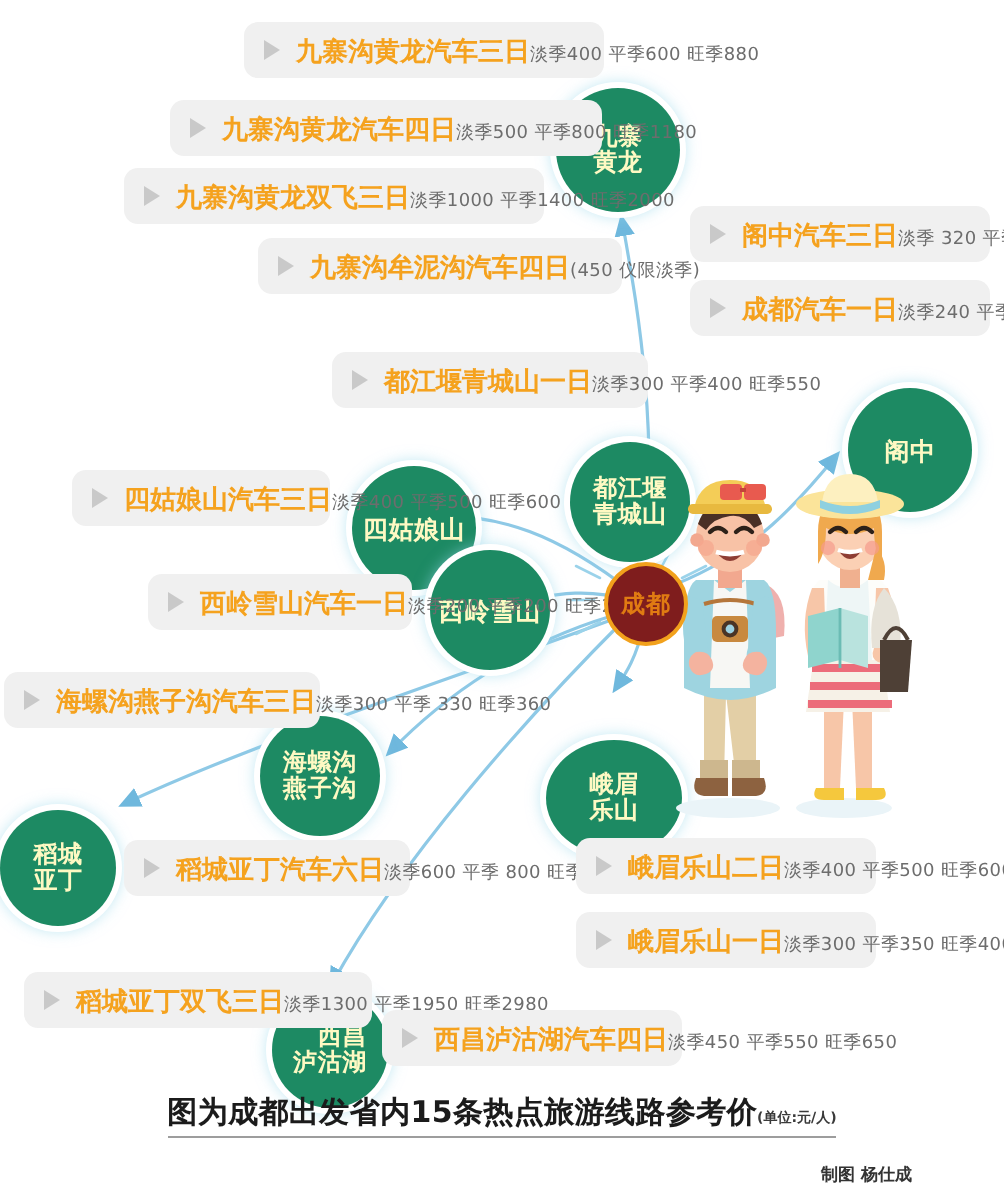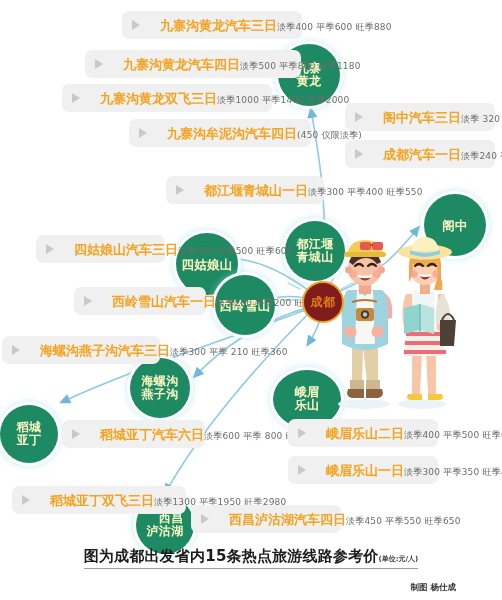--- a/index.html
+++ b/index.html
@@ -17,21 +17,21 @@
 
   
   .card{
     position:absolute;
     background:#f0f0f0;
     border-radius:7px;
     padding:4px 26px 5px 10px;
     box-sizing:border-box;
     display:flex;
     align-items:center;
-    gap:19px;
+    gap:7px;
     white-space:nowrap;
   }
   .card .tri{
     width:0;height:0;
     border-left:8px solid #c9c9c9;
     border-top:5.5px solid transparent;
     border-bottom:5.5px solid transparent;
     flex:0 0 auto;
     margin-right:1px;
   }
@@ -227,21 +227,21 @@
       <div class="card center" style="left: 36px; top: 235px; width: 129px;">
         <span class="tri"></span>
         <span class="txt"><span class="title">四姑娘山汽车三日</span><span class="sub">淡季400  平季500  旺季600</span></span>
       </div>
       <div class="card center" style="left: 74px; top: 287px; width: 132px;">
         <span class="tri"></span>
         <span class="txt"><span class="title">西岭雪山汽车一日</span><span class="sub">淡季200  平季200  旺季220</span></span>
       </div>
       <div class="card center" style="left: 2px; top: 336px; width: 158px;">
         <span class="tri"></span>
-        <span class="txt"><span class="title">海螺沟燕子沟汽车三日</span><span class="sub">淡季300 平季 210  旺季360</span></span>
+        <span class="txt"><span class="title">海螺沟燕子沟汽车三日</span><span class="sub">淡季300 平季 330  旺季360</span></span>
       </div>
       <div class="card center" style="left: 62px; top: 420px; width: 143px;">
         <span class="tri"></span>
         <span class="txt"><span class="title">稻城亚丁汽车六日</span><span class="sub">淡季600  平季 800  旺季 1200</span></span>
       </div>
       <div class="card center" style="left: 12px; top: 458px; width: 174px; margin-top: 28px;">
         <span class="tri"></span>
         <span class="txt"><span class="title">稻城亚丁双飞三日</span><span class="sub">淡季1300  平季1950 旺季2980</span></span>
       </div>
       <div class="card center" style="left: 191px; top: 505px; width: 150px;">

